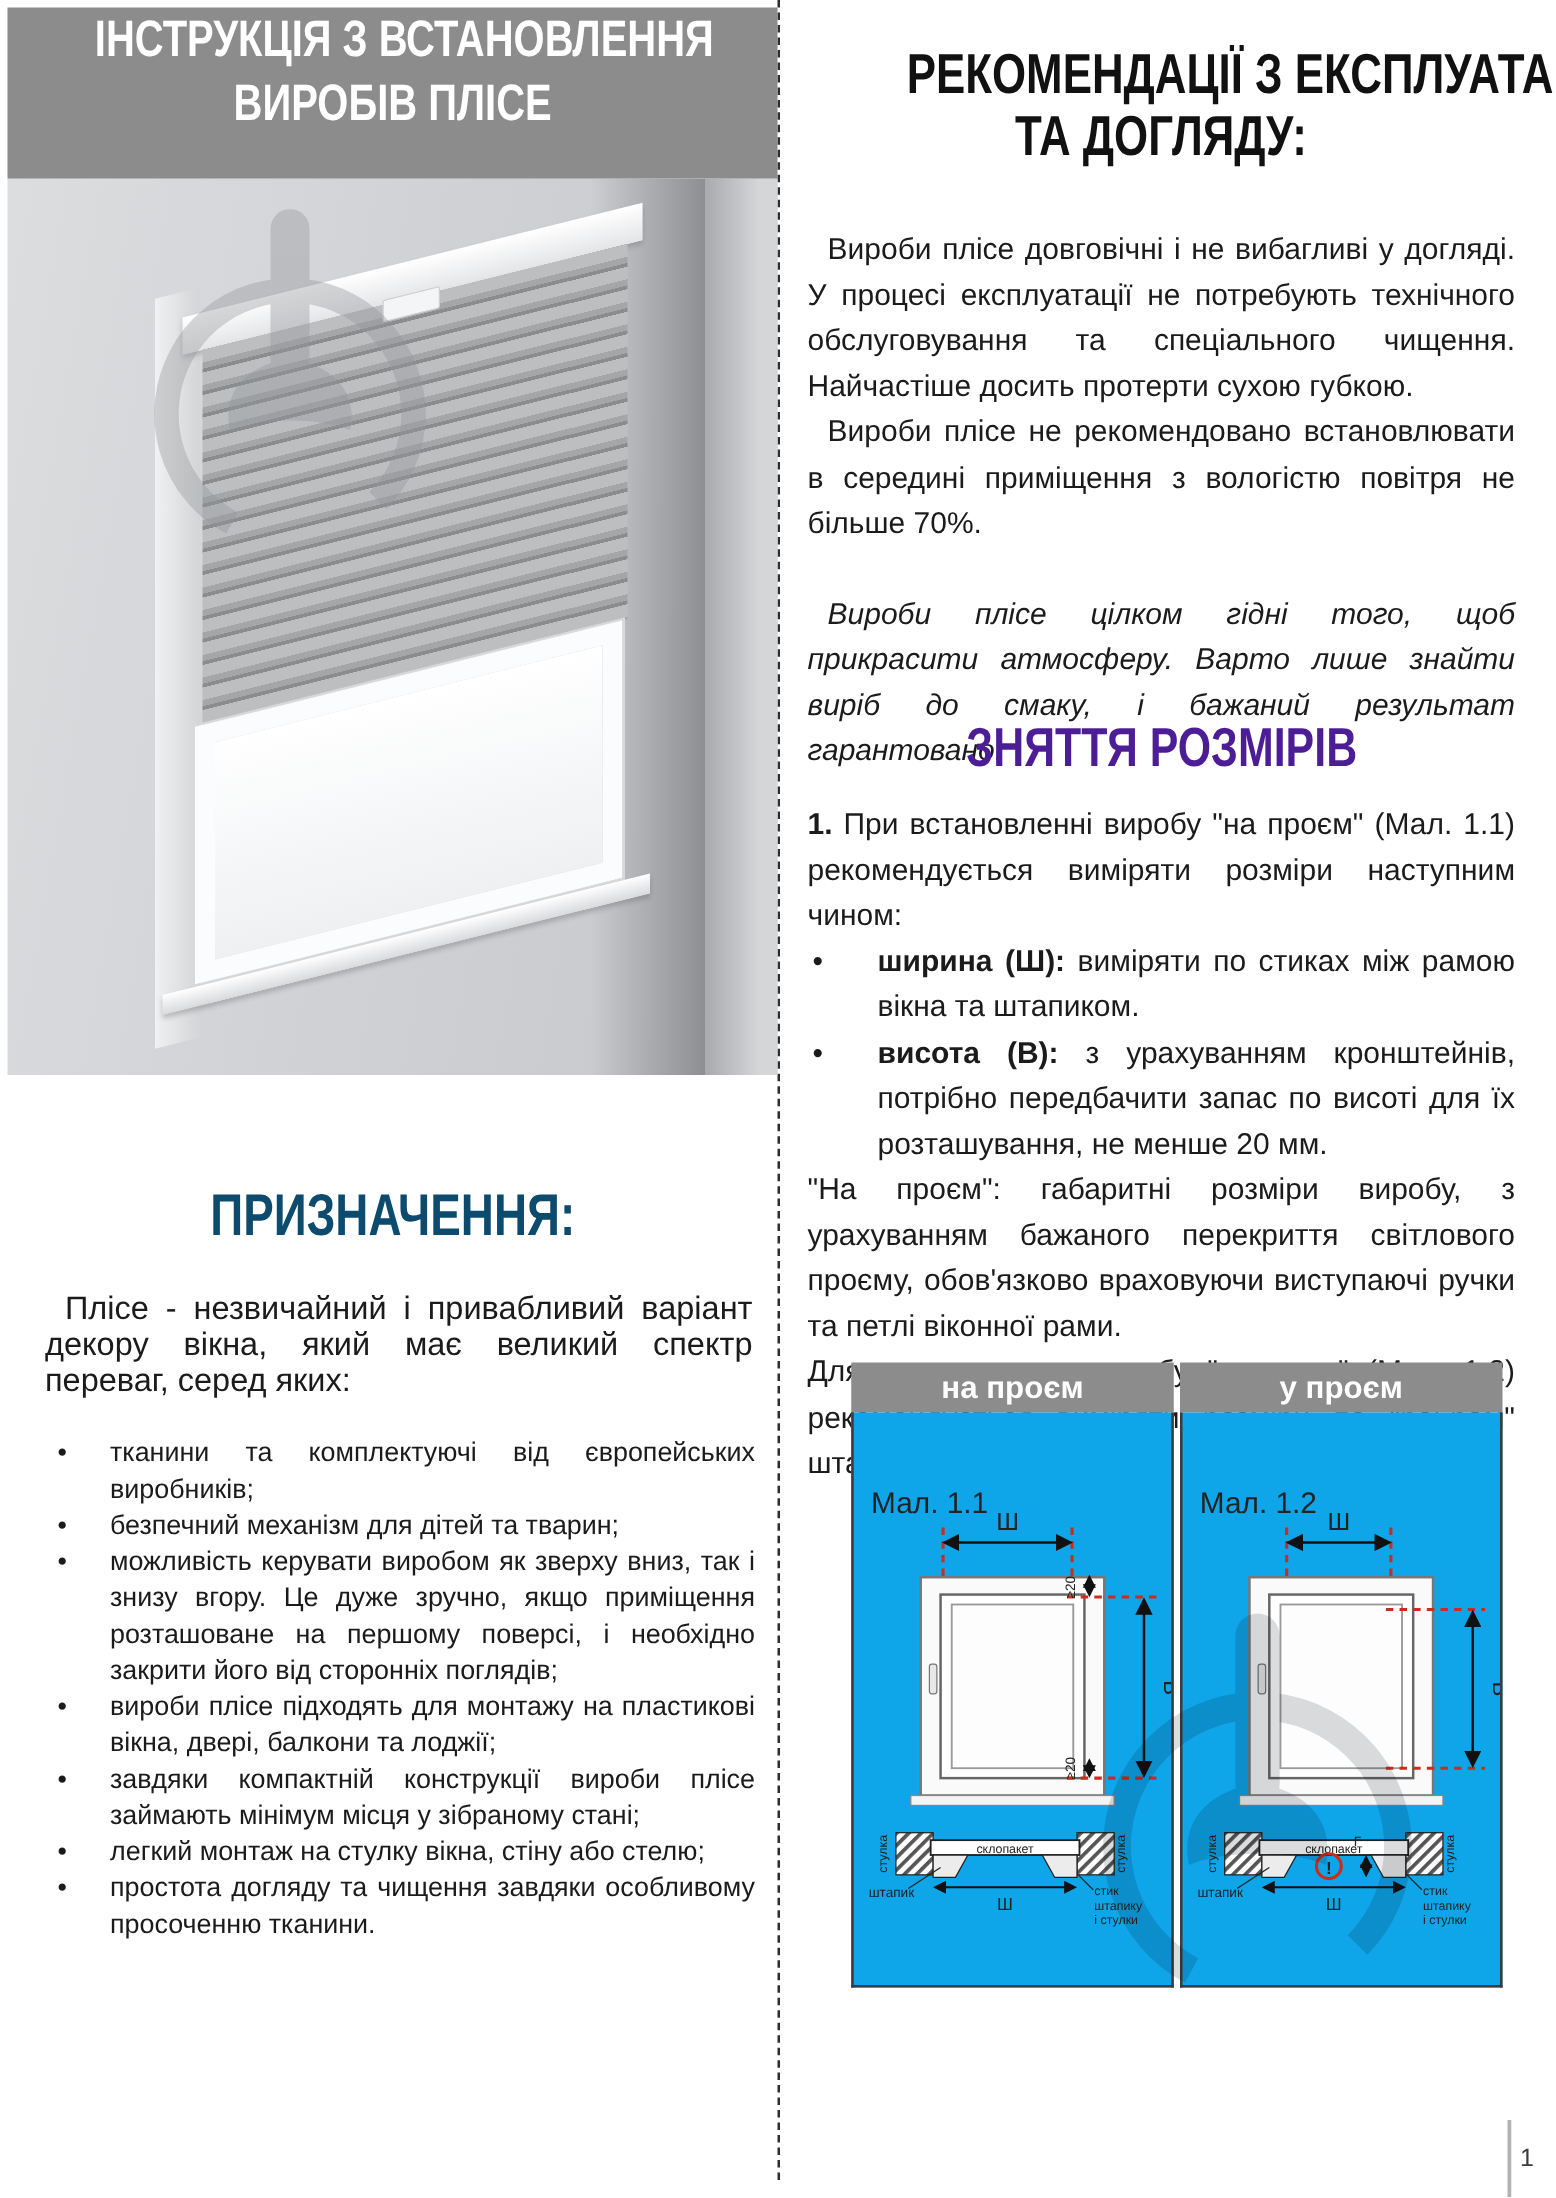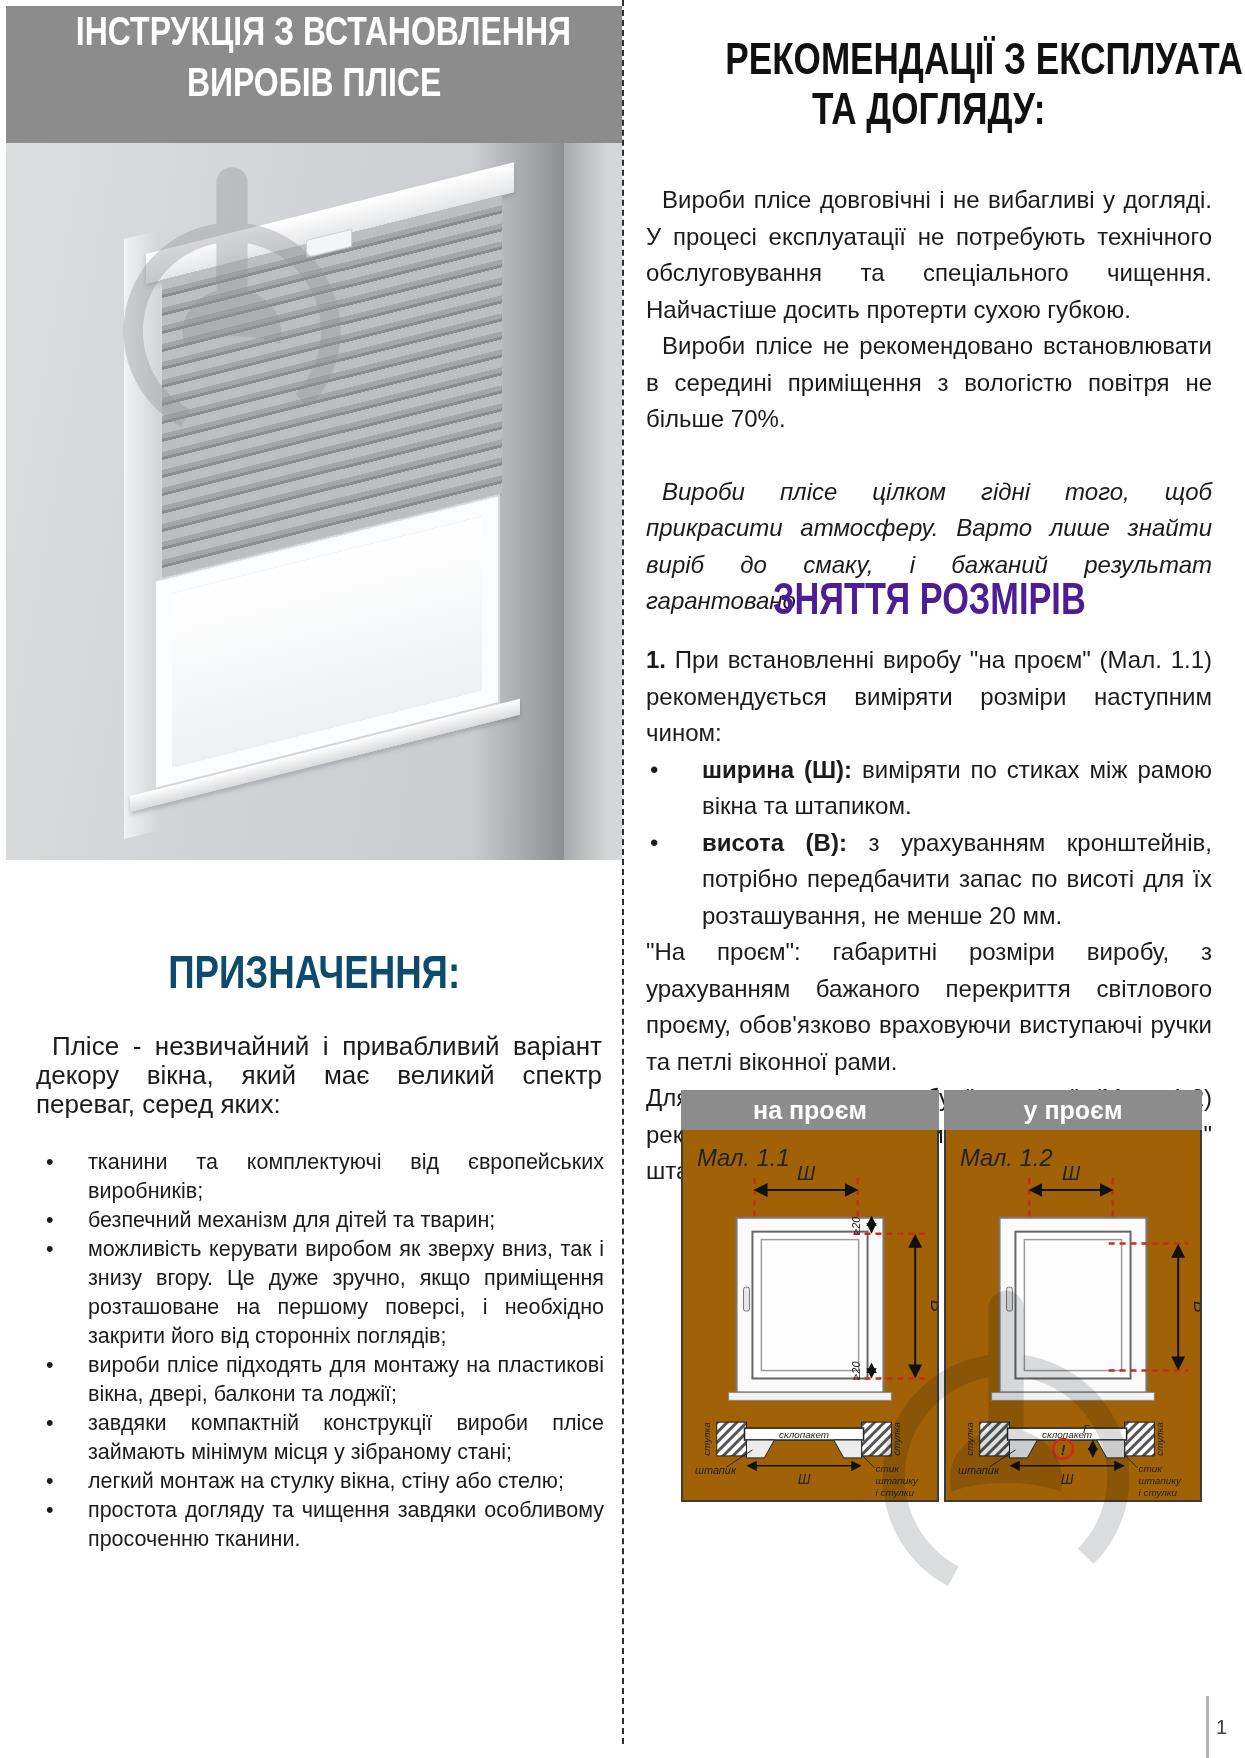--- a/index.html
+++ b/index.html
@@ -56,21 +56,21 @@
   .ital{font-style:italic;}
   .h-measure{position:absolute;top:574px;left:0;width:566px;text-align:center;font-size:44px;color:#4c1d95;}
   .measure{position:absolute;top:642px;left:0;width:566px;font-size:24px;line-height:36.5px;text-align:justify;}
   .measure p{margin:0;}
   .measure .li .mk{width:56px;padding-left:4px;}
 
   .figbox{position:absolute;top:1090px;width:258px;box-sizing:border-box;z-index:2;}
   .figbox.f1{left:21px;margin-left:14px;}
   .figbox.f2{left:298px;}
   .fighead{height:40px;background:#8c8c8c;color:#fff;font-weight:700;font-size:25px;line-height:40px;text-align:center;}
-  .figbody{height:372px;background:#a16207;border:2px solid #3c3c3c;border-top:none;box-sizing:border-box;font-style:italic;}
+  .figbody{height:460px;background:#0ea5e9;border:2px solid #3c3c3c;border-top:none;box-sizing:border-box;}
   .figbody svg{display:block;width:100%;height:100%;}
 
   .warn{position:absolute;top:1541px;left:0;width:566px;font-size:24px;line-height:36.5px;
         text-align:justify;text-indent:14px;}
   .warnlbl{font-weight:700;display:inline-block;transform:scaleX(.82);transform-origin:0 60%;font-size:26px;}
 
   .pagebar{position:absolute;left:1206px;bottom:0;width:3px;height:62px;background:#b3b3b5;}
   .pagenum{position:absolute;left:1216px;top:1716px;font-size:20px;color:#3c3c3c;}
 
   svg text{font-family:"Liberation Sans",sans-serif;fill:#222;}

